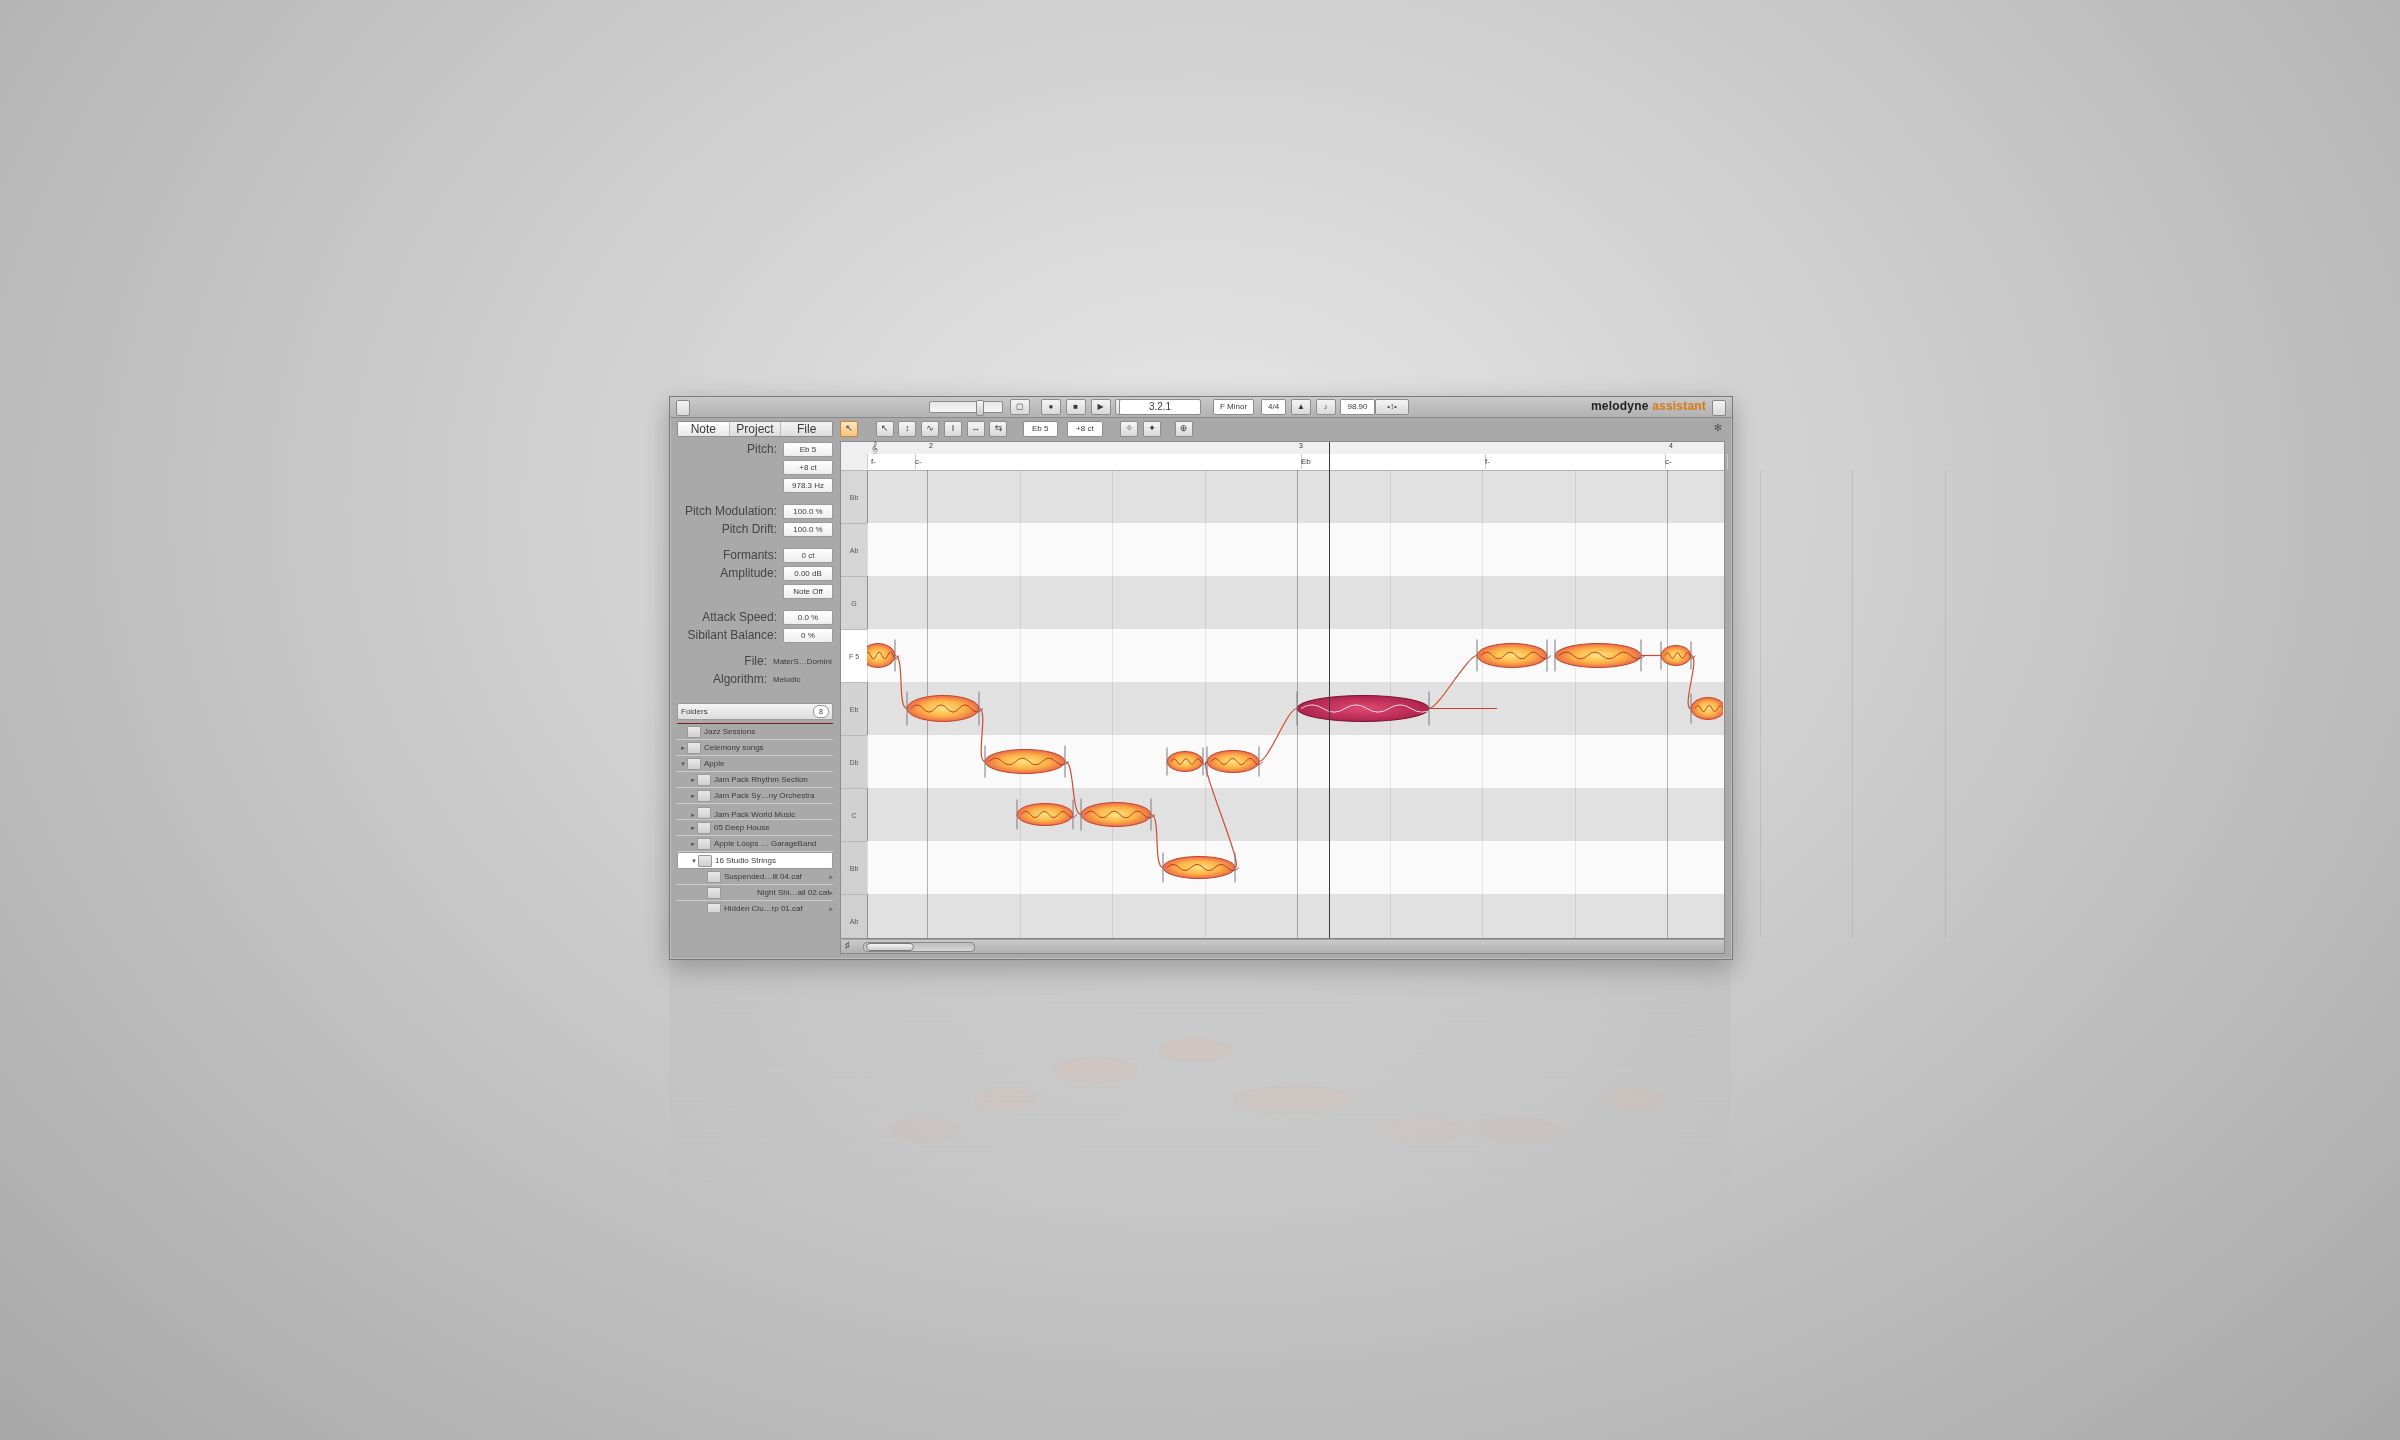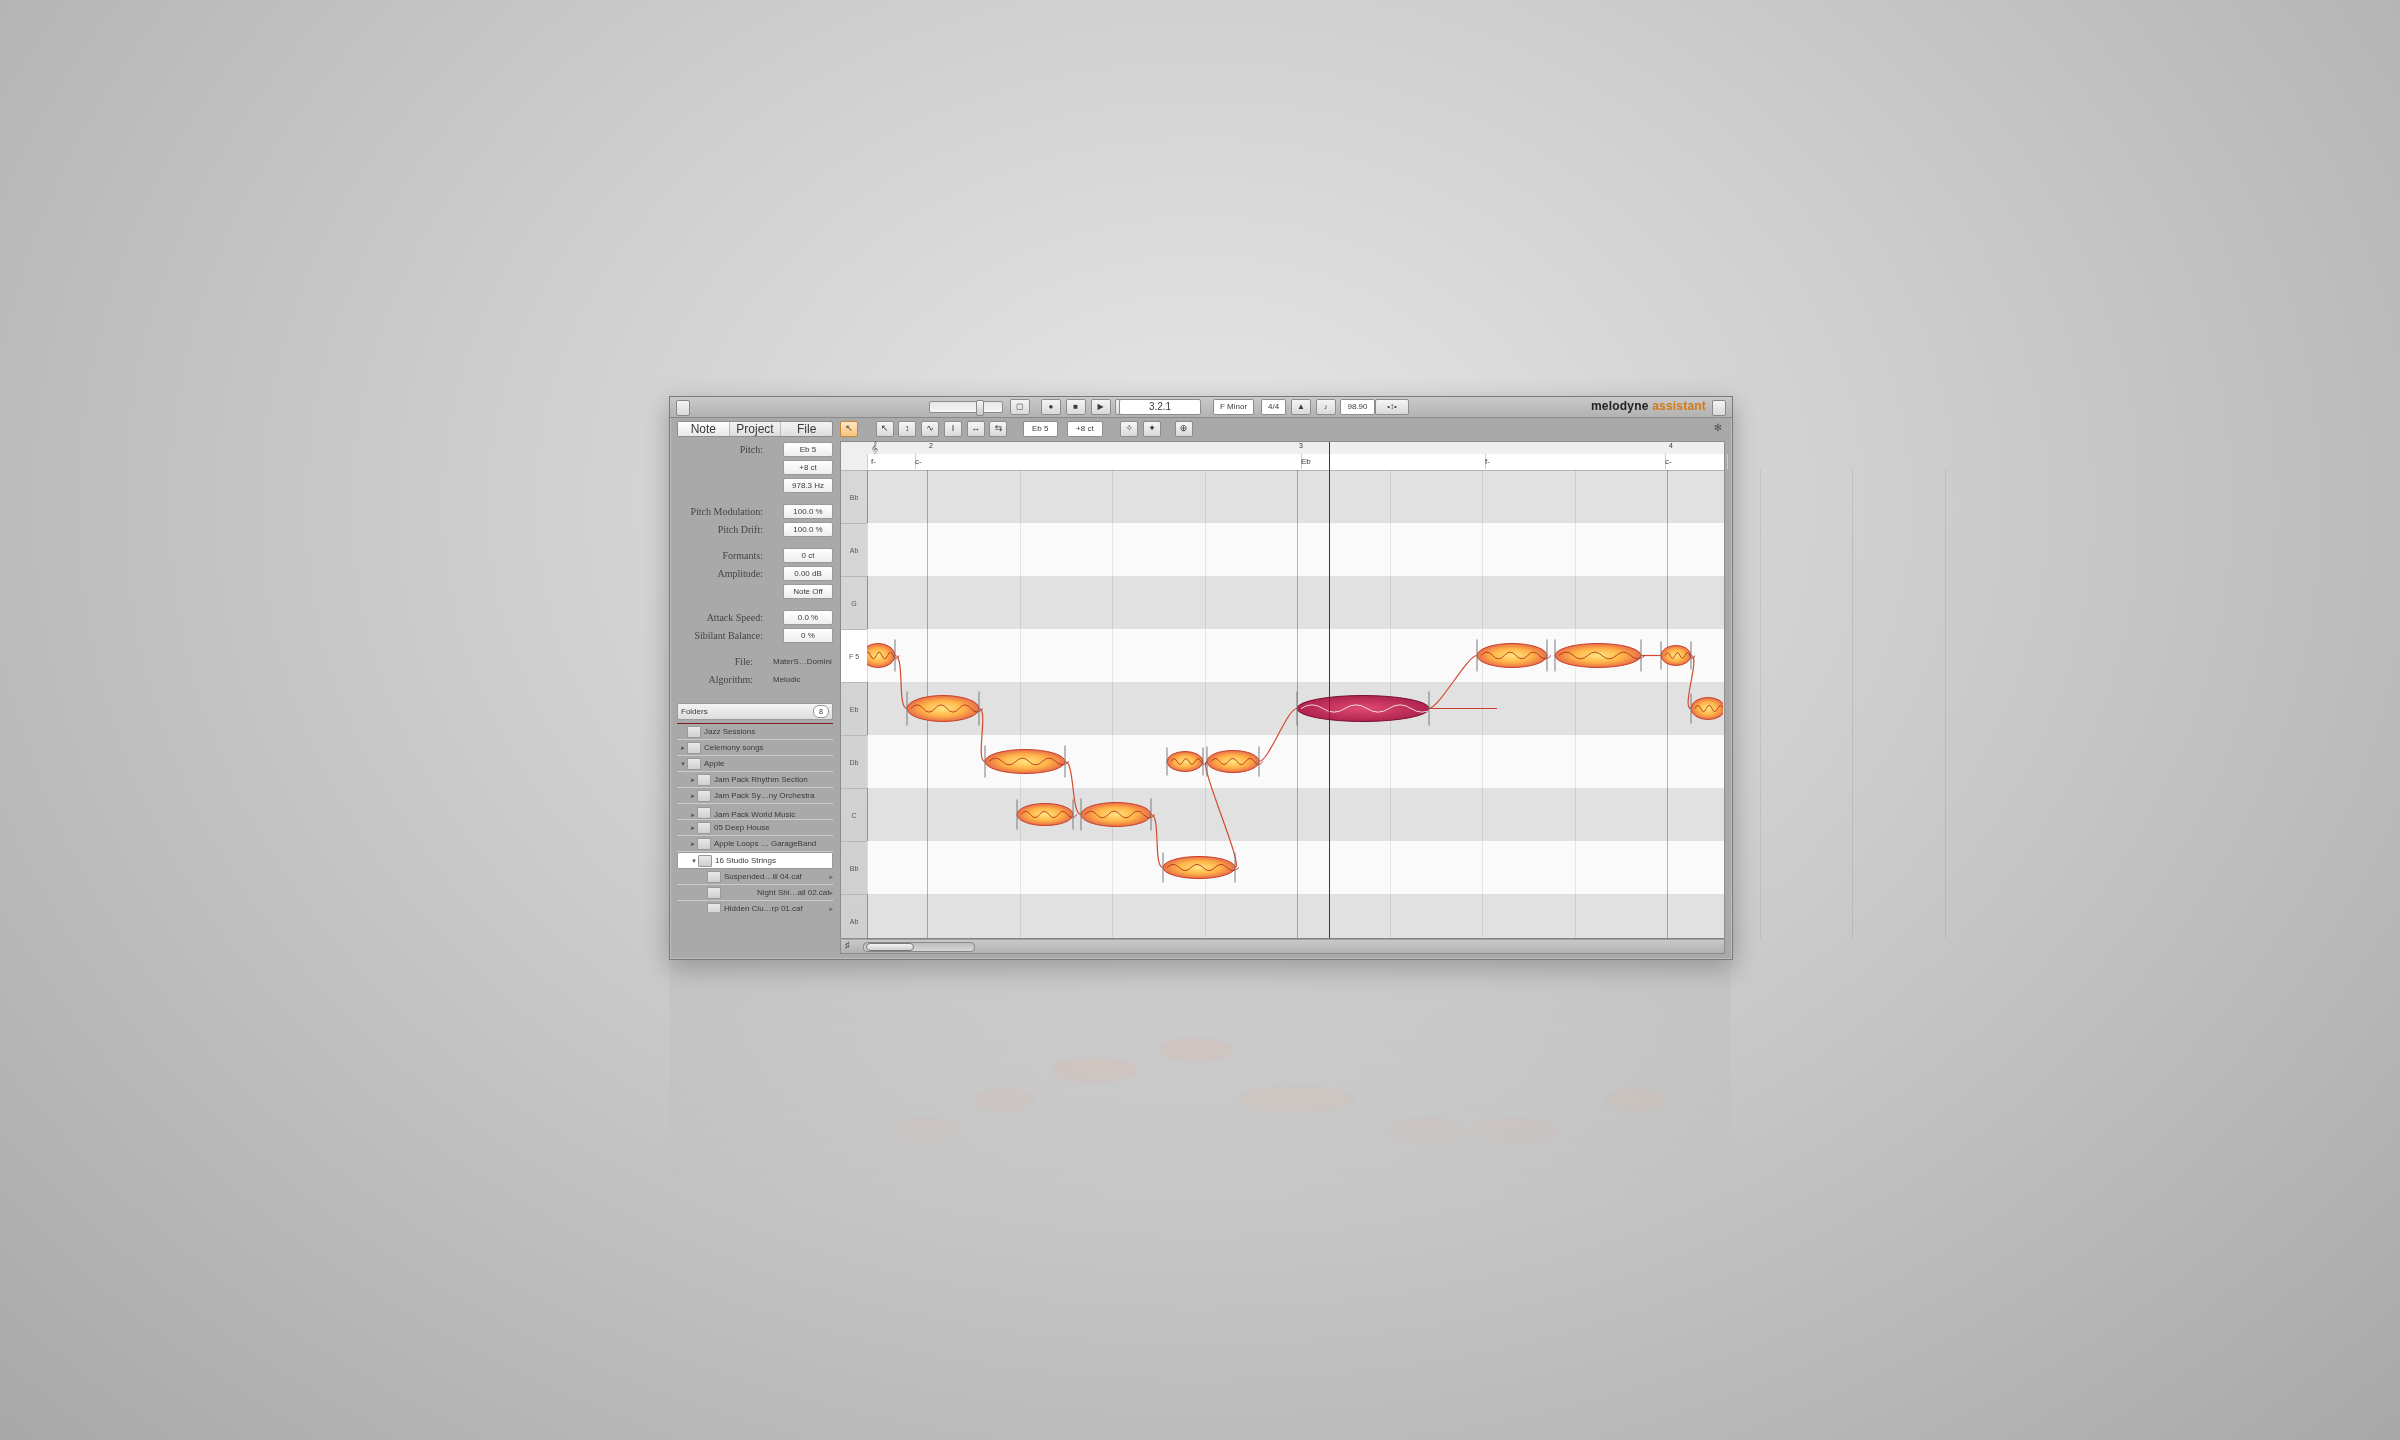--- a/index.html
+++ b/index.html
@@ -16,21 +16,21 @@
   .corner{position:absolute;top:3px;width:12px;height:14px;border:1px solid #888;border-radius:2px;background:linear-gradient(#f4f4f4,#d9d9d9);}
 
   
   .left{position:absolute;left:7px;top:24px;width:156px;bottom:7px;}
   .tabs{display:flex;gap:0;border:1px solid #8d8d8d;border-radius:2px;overflow:hidden;background:linear-gradient(#f4f4f4,#ddd);}
   .tab{flex:1;height:14px;line-height:14px;text-align:center;font-size:12px;border-right:1px solid #bdbdbd;}
   .tab:last-child{border-right:none;}
   .tab.active{background:linear-gradient(#fff,#e8e8e8);}
   .inspector{margin-top:4px;}
   .row{display:flex;height:16px;align-items:center;margin-bottom:2px;}
-  .row label{flex:1;text-align:right;font-size:10px;color:#444;padding-right:20px;font-family:Liberation Serif, serif;}
+  .row label{flex:1;text-align:right;font-size:12px;color:#444;padding-right:6px;}
   .row .val{width:48px;height:13px;border:1px solid #9a9a9a;border-radius:2px;background:linear-gradient(#fff,#eee);font-size:8px;text-align:center;line-height:13px;}
   .row .txt{width:60px;font-size:8px;}
   .block-gap{height:8px;}
   .folders{margin-top:16px;}
   .folders .hdr{display:flex;height:15px;align-items:center;border:1px solid #9a9a9a;border-radius:2px;background:linear-gradient(#f4f4f4,#ddd);padding:0 3px;font-size:8px;justify-content:space-between;}
   .hdr .badge{width:14px;height:11px;border:1px solid #999;border-radius:6px;background:#fff;font-size:7px;text-align:center;line-height:11px;}
   .tree{margin-top:3px;height:188px;overflow:hidden;border-top:1px solid #7f1d1d;}
   .node{display:flex;align-items:center;height:15px;font-size:8px;padding-left:2px;border-bottom:1px solid rgba(255,255,255,.4);}
   .node .disc{width:8px;text-align:center;color:#555;font-size:7px;}
   .node .icon{width:12px;height:10px;margin-right:3px;background:linear-gradient(#e9e9e9,#cfcfcf);border:1px solid #999;border-radius:1px;}

